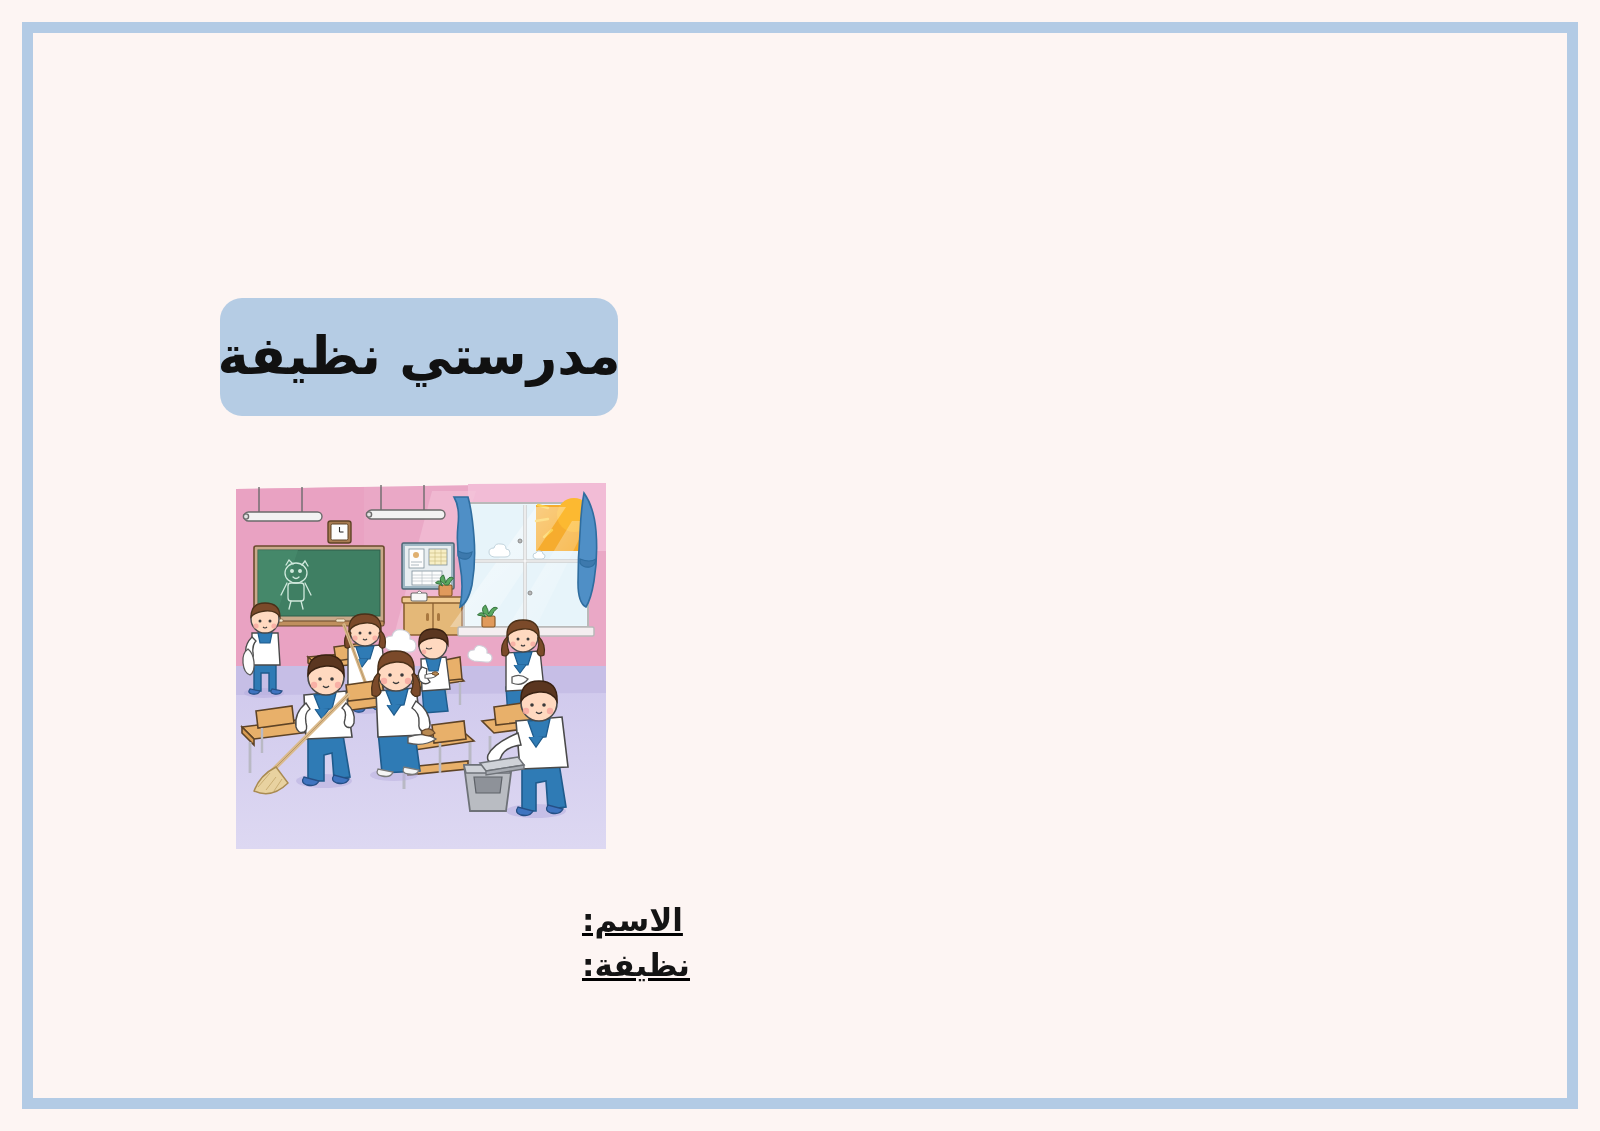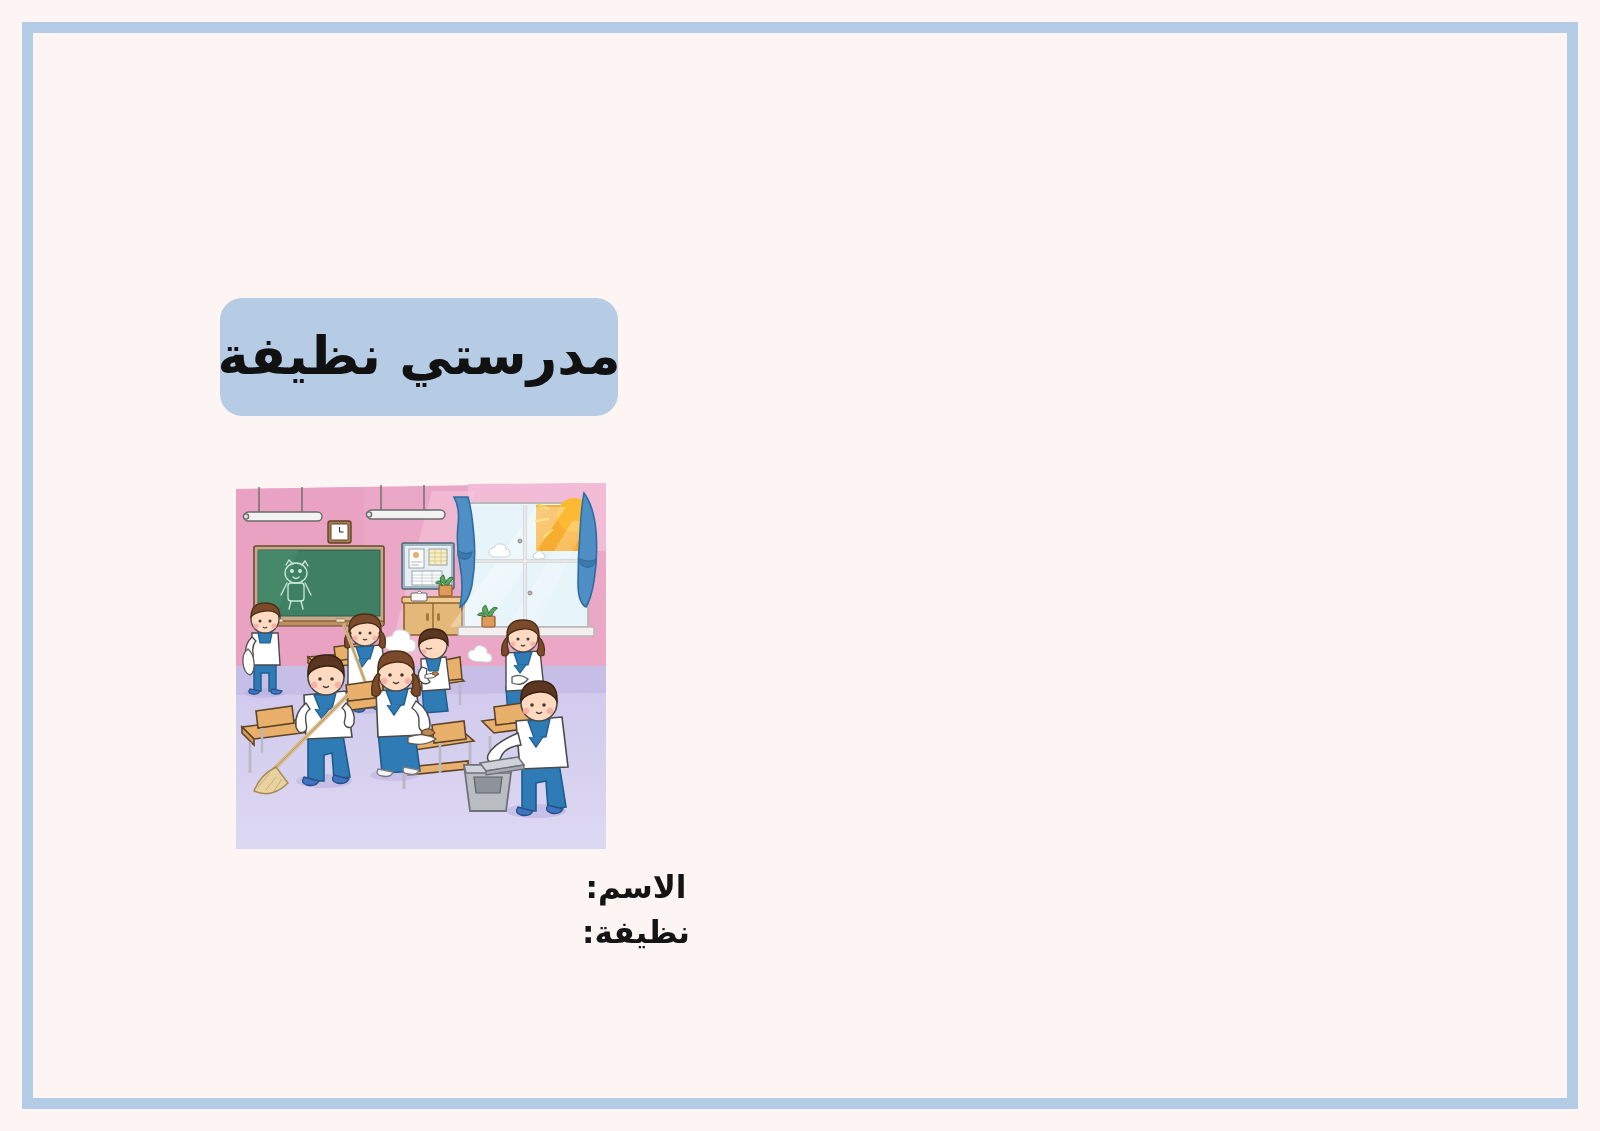--- a/index.html
+++ b/index.html
@@ -65,23 +65,24 @@
     top: 481px;
     width: 370px;
     height: 368px;
   }
   #illustration svg { display: block; width: 100%; height: 100%; }
 
   
   #fields {
     position: absolute;
     right: 910px;       
-    top: 865px;
-    text-align: center;
+    top: 898px;
+    text-align: left;
     direction: rtl;
+    text-decoration: underline;
   }
   .field-line {
     font-size: 31px;
     font-weight: 700;
     color: #141414;
     line-height: 1.45;
     white-space: nowrap;
   }
 </style>
 </head>

